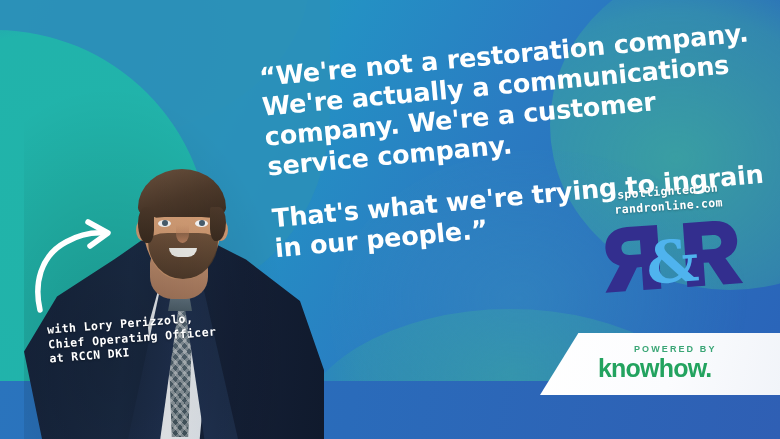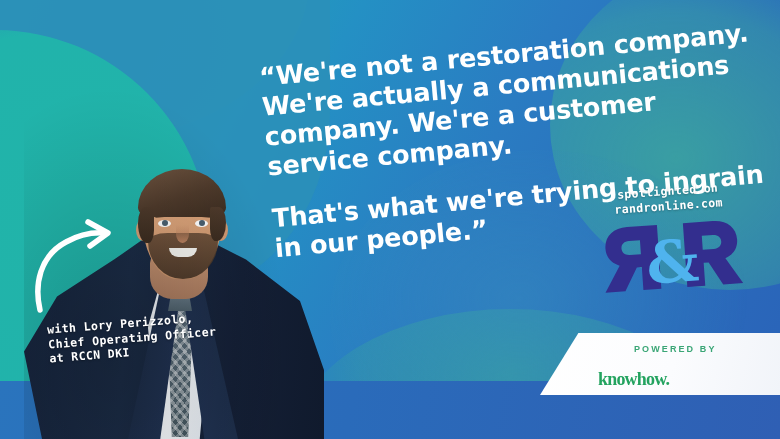--- a/index.html
+++ b/index.html
@@ -175,26 +175,26 @@
   
   .badge{
     position:absolute;right:0;bottom:44px;width:240px;height:62px;
     background:linear-gradient(105deg,#ffffff 0%,#fbfcfe 55%,#f1f4f9 100%);
     clip-path:polygon(16% 0%, 100% 0%, 100% 100%, 0% 100%);
     box-shadow:0 2px 8px rgba(0,0,0,.12);
   }
   .badge-inner{position:absolute;left:58px;top:11px;}
   .powered{
     color:#3aa676;font-size:9px;font-weight:700;letter-spacing:2.1px;
-    font-family:"Liberation Sans", sans-serif;margin-bottom:12px;padding-left:36px;
+    font-family:"Liberation Sans", sans-serif;margin-bottom:1px;padding-left:36px;
   }
   .kh-row{display:flex;align-items:flex-end;}
   .kh-word{
-    color:#23a35f;font-size:18px;font-weight:700;letter-spacing:-.8px;
-    font-family:Liberation Serif, serif;line-height:26px;
+    color:#23a35f;font-size:25px;font-weight:700;letter-spacing:-.8px;
+    font-family:Liberation Sans, sans-serif;line-height:26px;
   }
 </style>
 </head>
 <body>
 
 <div id="card">
 
   <div class="bg-base"></div>
   <div class="blob blob-tl"></div>
   <div class="blob-tl2"></div>

